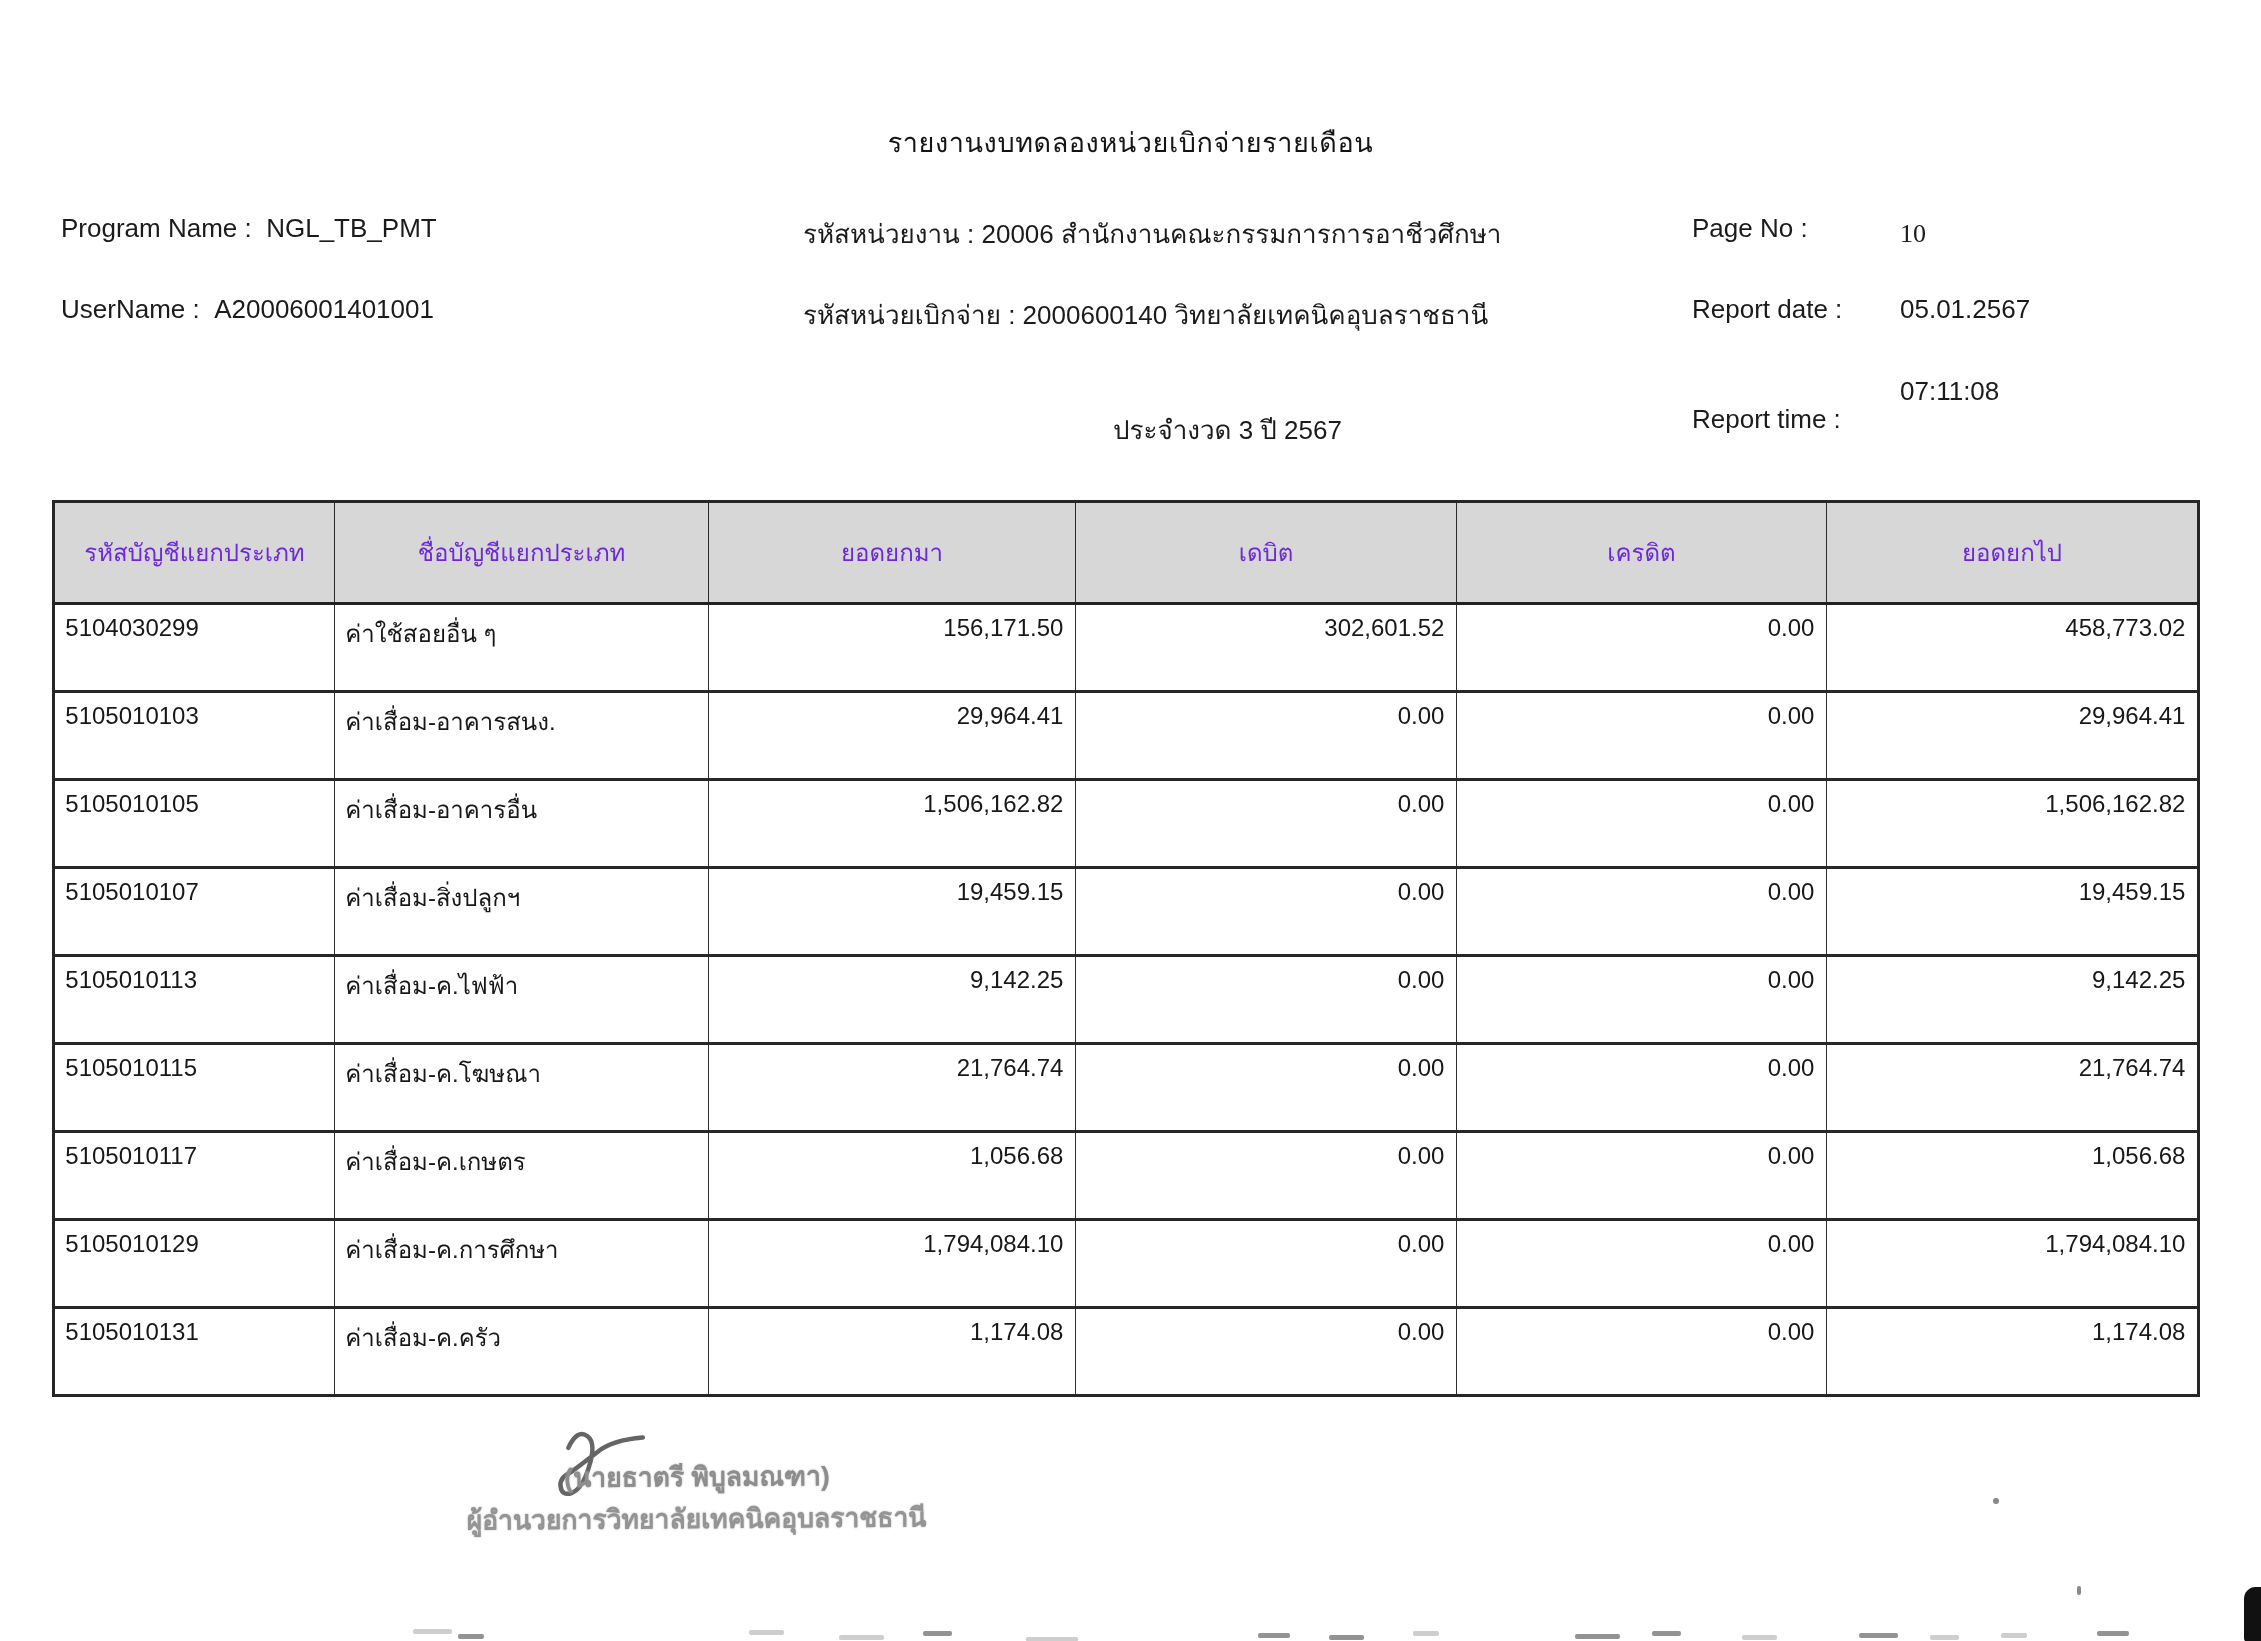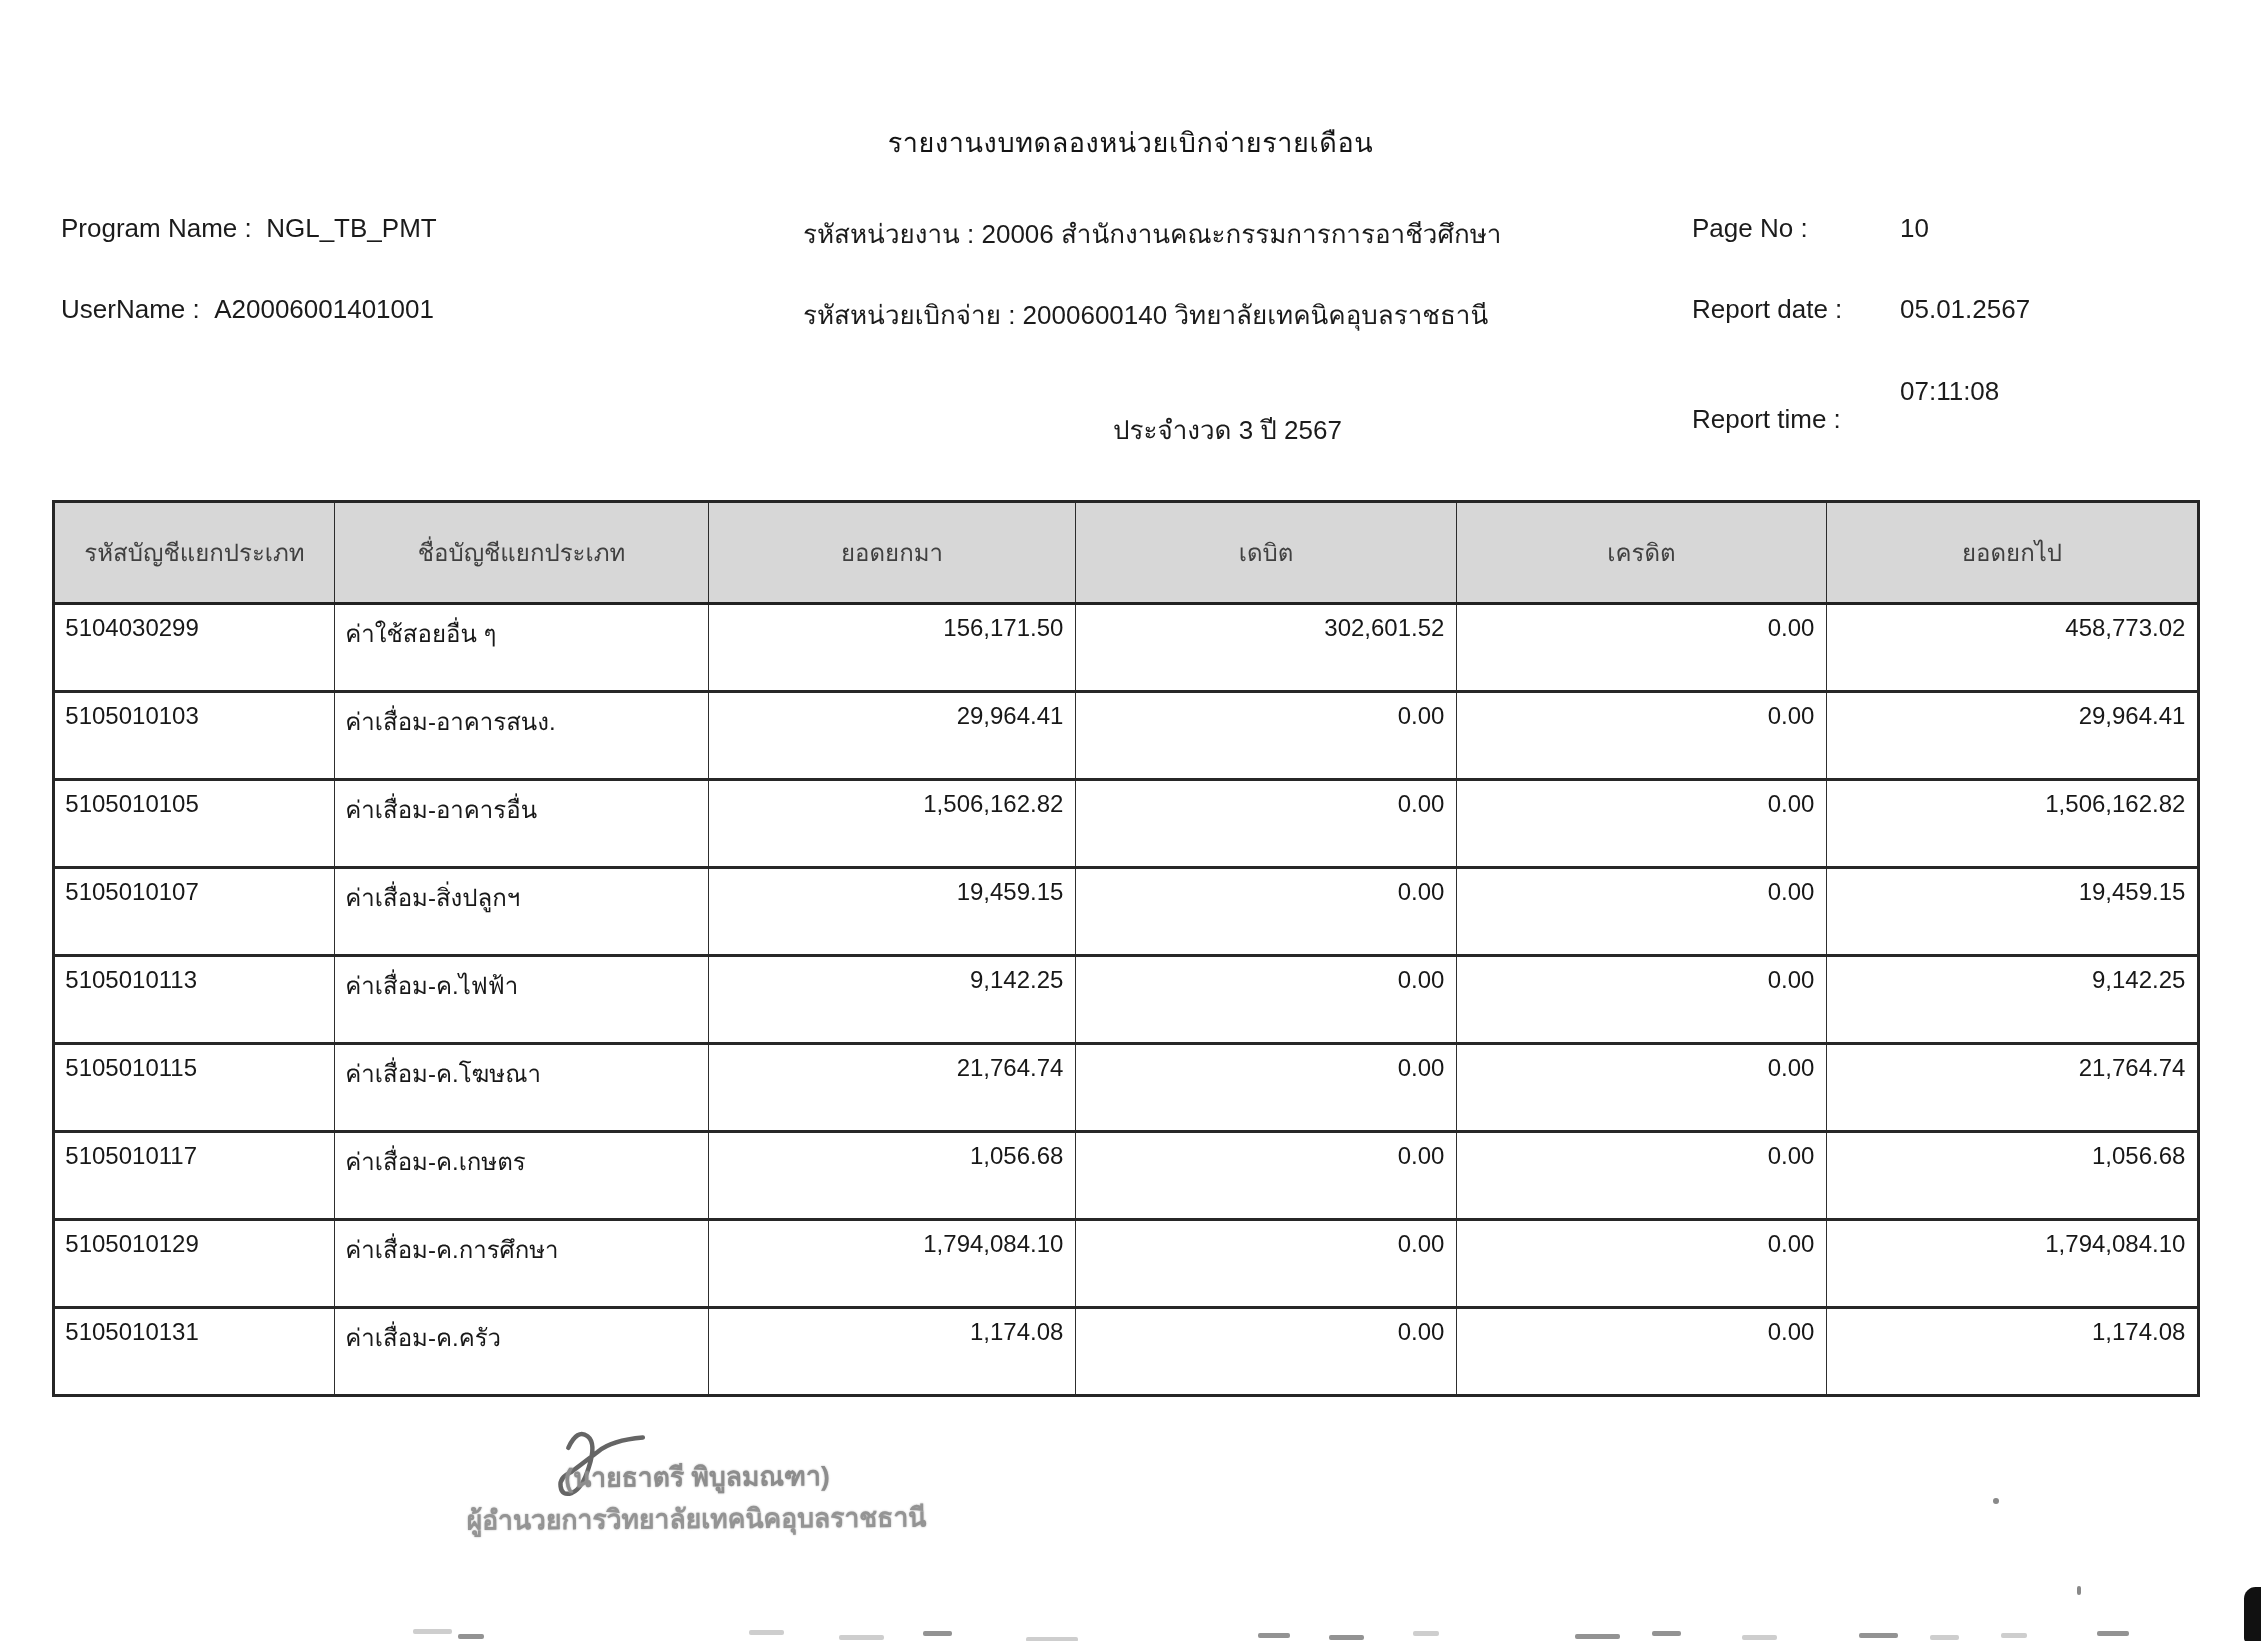--- a/index.html
+++ b/index.html
@@ -21,36 +21,36 @@
   .meta .lbl{display:inline-block;}
   .meta .val{display:inline-block;}
   .m-left1{left:61px;top:213px;}
   .m-left2{left:61px;top:294px;}
   .m-mid1{left:803px;top:213px;}
   .m-mid2{left:803px;top:294px;}
   .m-mid3{left:1113px;top:389px;margin-top:20px;}
   .m-r-lbl1{left:1692px;top:213px;}
   .m-r-lbl2{left:1692px;top:294px;}
   .m-r-lbl3{left:1692px;top:376px;margin-top:28px;}
-  .m-r-val1{left:1900px;top:213px;}
+  .m-r-val1{left:1900px;top:219px;font-family:Liberation Serif, serif;}
   .m-r-val2{left:1900px;top:294px;}
   .m-r-val3{left:1900px;top:376px;}
 
   
   table.tb{
     position:absolute;left:52px;top:500px;
     width:2144px;border-collapse:collapse;table-layout:fixed;
     font-size:24px;color:#181818;
     border:3.2px solid #262626;
   }
   table.tb th{
     height:97px;background:#d7d7d7;
     border-left:1.9px solid #2b2b2b;border-bottom:3.9px solid #222;
     font-weight:normal;text-align:center;vertical-align:middle;
-    font-size:24px;color:#404040;
+    font-size:24px;color:#6d28d9;
   }
   table.tb td{
     height:75px;
     border-left:1.9px solid #2e2e2e;border-top:3.2px solid #272727;
     vertical-align:top;padding-top:9px;
     background:transparent;
   }
   table.tb td.txt{text-align:left;padding-left:10.3px;}
   table.tb td.num{text-align:right;padding-right:11.6px;}
   table.tb th:first-child, table.tb td:first-child{border-left:none;}

